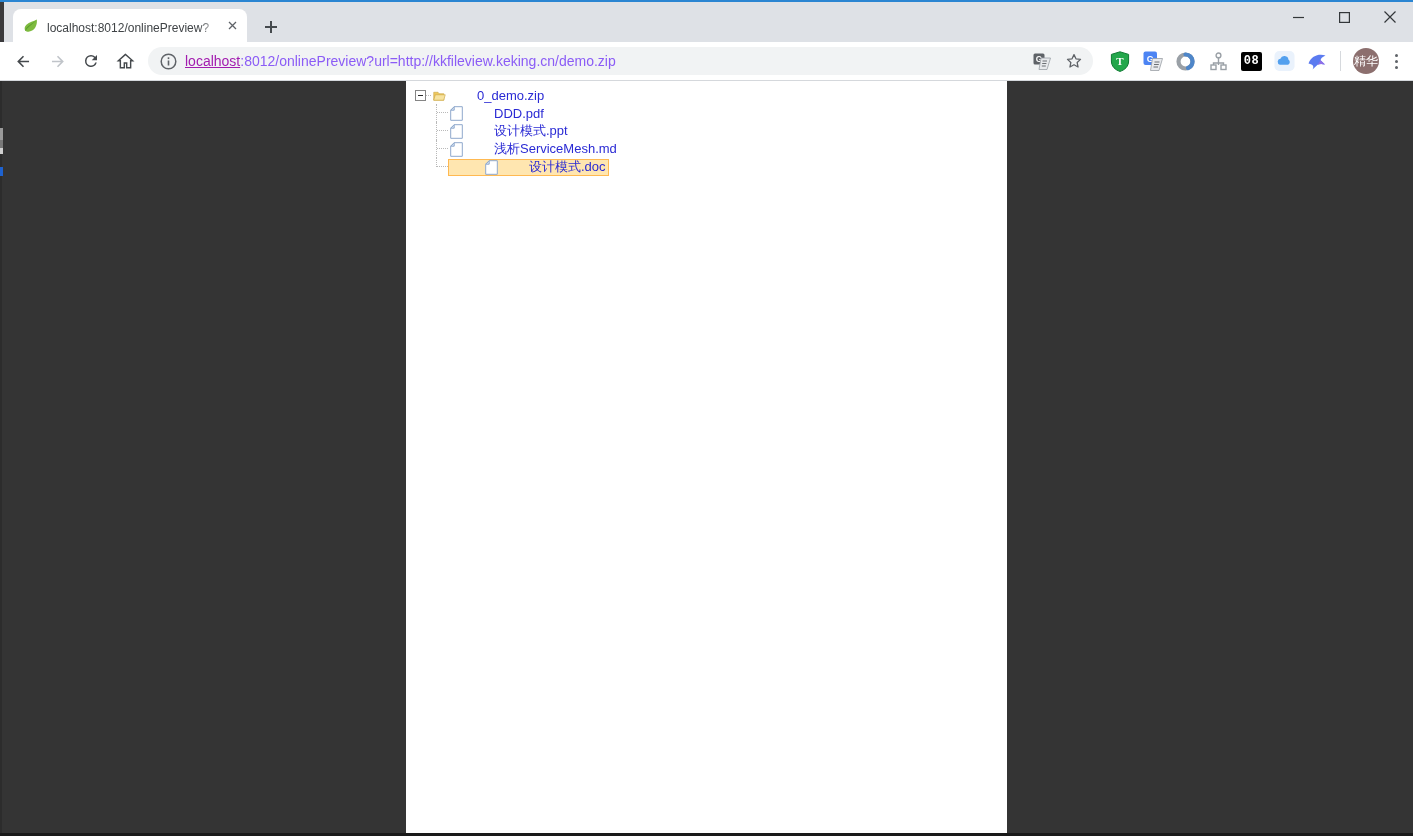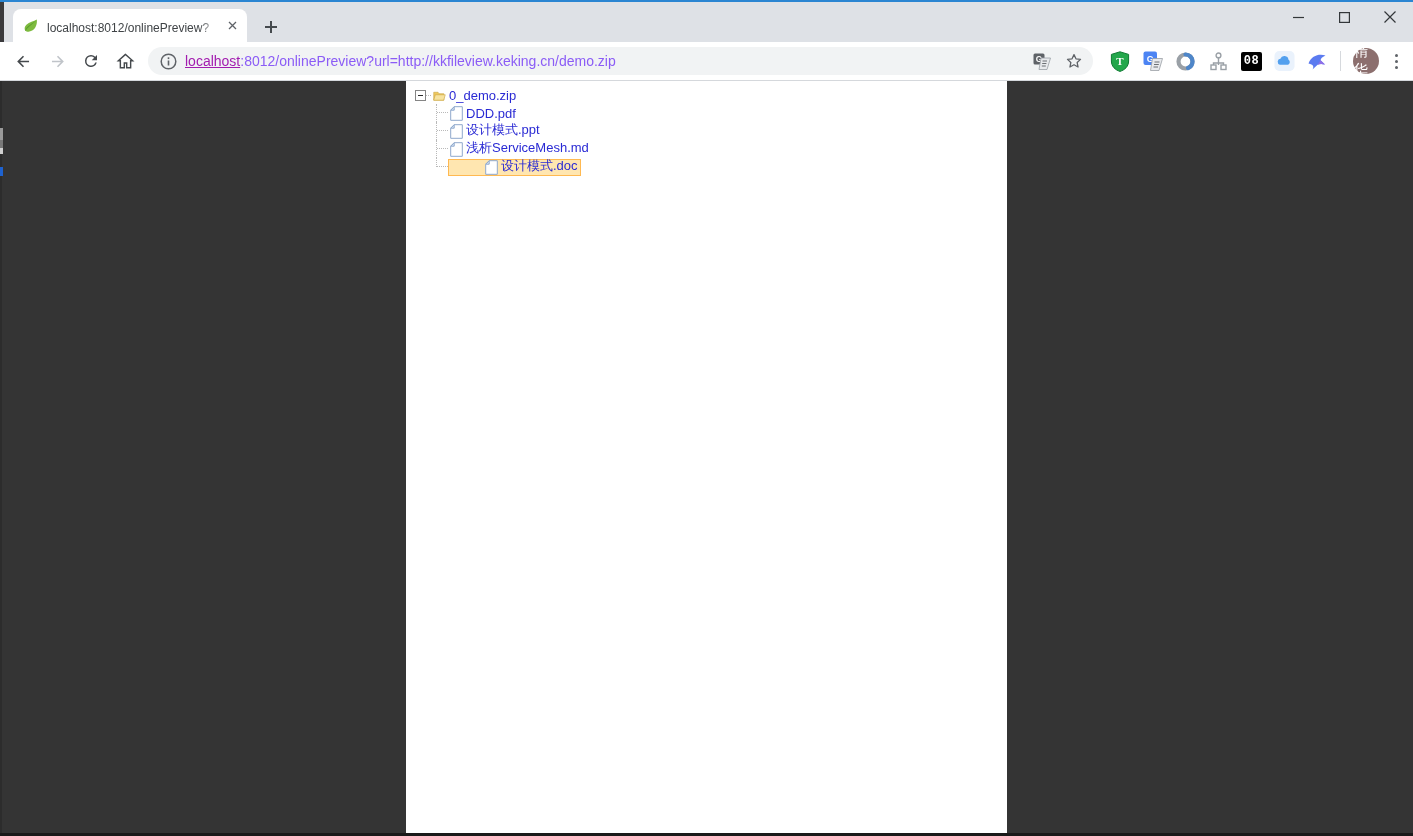--- a/index.html
+++ b/index.html
@@ -41,43 +41,43 @@
   .omni-host { color:#a21caf;text-decoration:underline; }
   .omni-rest { color:#8b5cf6; }
   .omni-icon { flex:0 0 auto; margin-left:14px; display:flex; align-items:center; justify-content:center; }
 
   .ext-area { display:flex; align-items:center; flex:0 0 auto; margin-left:10px; }
   .ext-btn { width:21px; height:21px; margin:0 6px; display:flex; align-items:center; justify-content:center; }
   .badge-01 { width:21px; height:19px; background:#000000; border-radius:2px; color:#FFFFFF;
               font-family:"Liberation Mono", monospace; font-size:12px; font-weight:bold;
               display:flex; align-items:center; justify-content:center; letter-spacing:0.5px; }
   .ext-sep { width:1px; height:20px; background:#D6D9DD; margin:0 6px; }
-  .avatar { width:26px; height:26px; border-radius:50%; background:#8C6F6E; color:#FFFFFF; font-size:15px;
+  .avatar { width:26px; height:26px; border-radius:50%; background:#8C6F6E; color:#FFFFFF; font-size:12px;
             display:flex; align-items:center; justify-content:center; margin:0 6px; letter-spacing:0px; }
   .kebab { width:18px; height:26px; display:flex; flex-direction:column; align-items:center;
            justify-content:center; gap:3px; margin-left:2px; }
   .kebab i { width:3px; height:3px; border-radius:50%; background:#5F6368; }
 
   
   .content { position:absolute; top:81px; left:0; width:1413px; height:755px; background:#343434; }
   .content-left-edge { position:absolute; left:0; top:0; width:2px; height:755px; background:#2C2C2C; }
   .artifact { position:absolute; left:0; width:3px; }
   .bottom-edge { position:absolute; left:0; bottom:0; width:1413px; height:3px; background:#1A1A1A; }
 
   .panel { position:absolute; left:406px; top:0; width:601px; height:752px; background:#FFFFFF; }
 
   
   .tree { position:absolute; left:9px; top:5px; font-size:13px; color:#2A2AD4; }
   .tree-row { height:18px; display:flex; align-items:center; }
   .expander { width:11px; height:11px; border:1px solid #858585; background:#FFFFFF; position:relative;
               flex:0 0 11px; }
   .expander::after { content:""; position:absolute; left:2px; top:4px; width:5px; height:1px; background:#2B2B2B; }
   .stub { width:5px; height:1px; border-top:1px dotted #B9B9B9; flex:0 0 5px; }
-  .node-a { display:flex; align-items:flex-end; border:1px solid transparent; padding:0 2px 0 1px;
-            text-decoration:none; color:#2A2AD4; height:17px; }
+  .node-a { display:flex; align-items:center; border:1px solid transparent; padding:0 2px 0 1px;
+            text-decoration:none; color:#2A2AD4; height:17px;gap:28px; }
   .node-a.selected { background:#FFE6B0; border:1px solid #FFB951;padding-left:36px; }
   .node-label { margin-left:3px; white-space:nowrap; }
   .child-row { margin-left:21px; }
   .line-cell { width:12px; height:18px; position:relative; flex:0 0 12px; }
   .line-cell .v { position:absolute; left:0; top:0; width:1px; height:18px; border-left:1px dotted #B9B9B9; }
   .line-cell.last .v { height:9px; }
   .line-cell .h { position:absolute; left:1px; top:8px; width:11px; height:1px; border-top:1px dotted #B9B9B9; }
   .ficon { flex:0 0 13px; }
 </style>
 </head>

